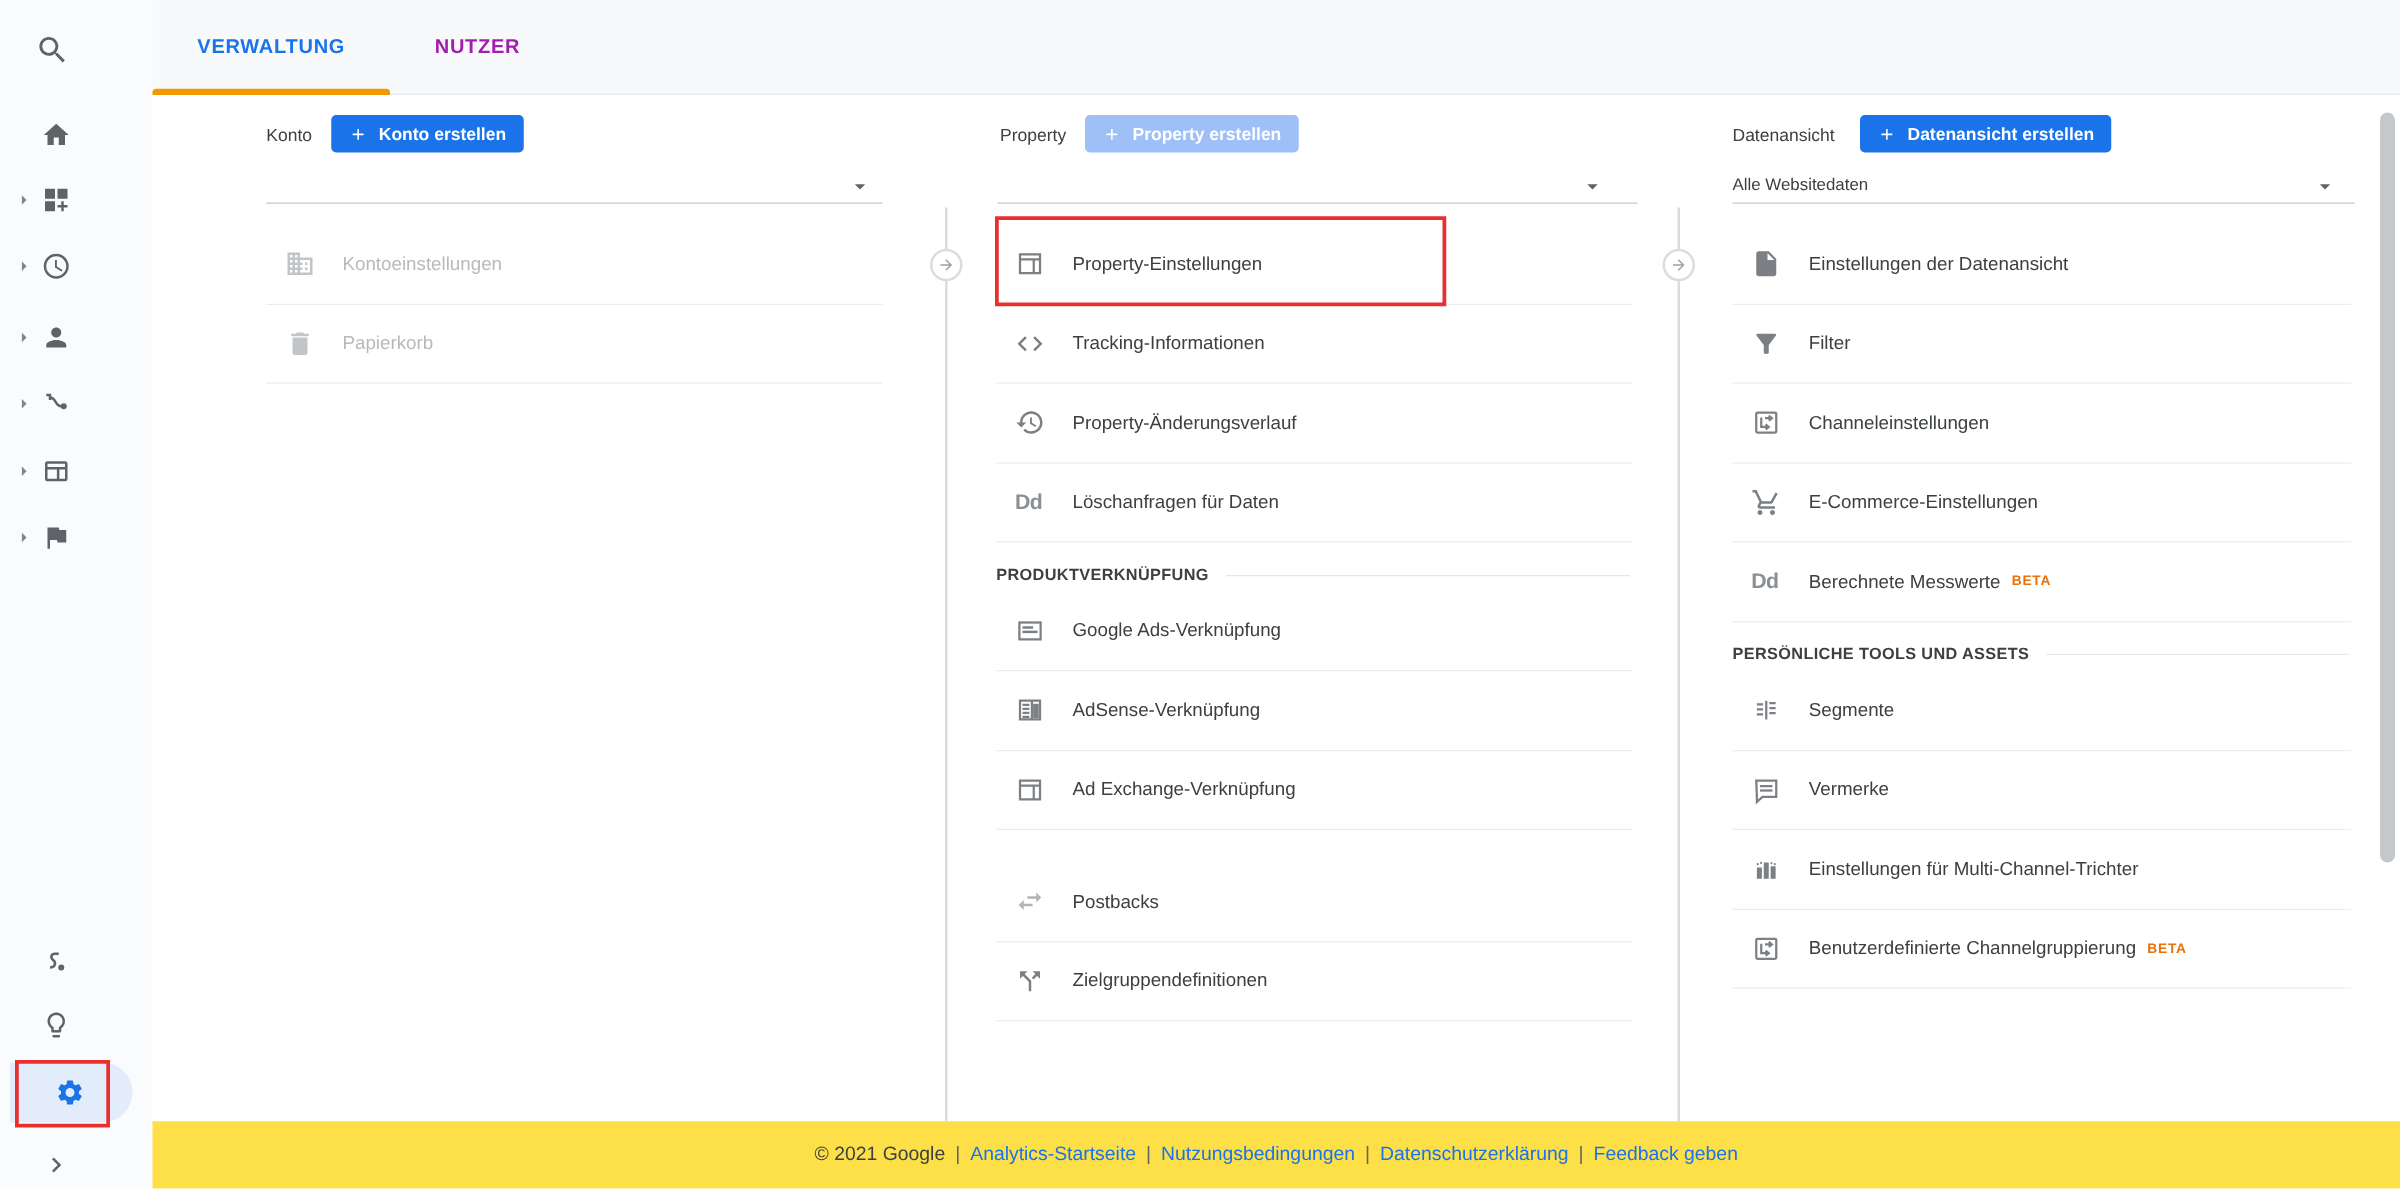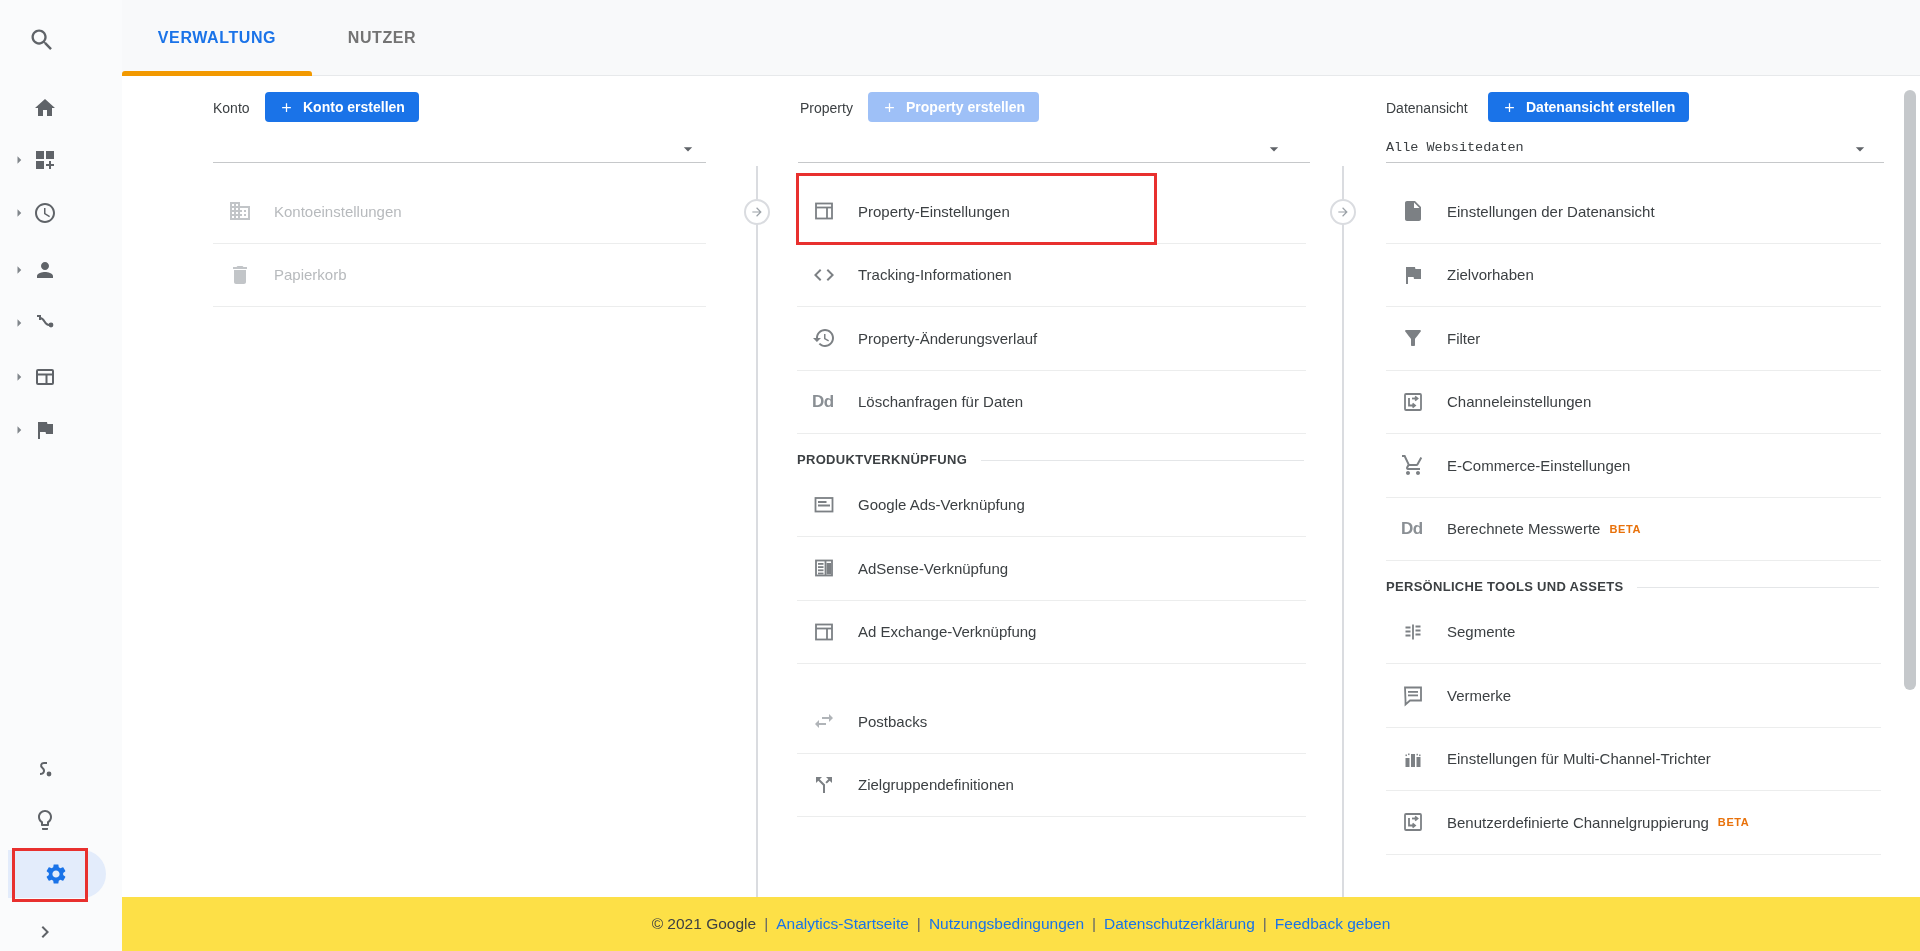--- a/index.html
+++ b/index.html
@@ -7,21 +7,21 @@
   body { font-family:"Liberation Sans", sans-serif; color:#3c4043; }
   #app { position:relative; width:1920px; height:951px; overflow:hidden; background:#ffffff; }
 
   
   .topstrip { position:absolute; left:0; top:0; width:1920px; height:76px;
               background:#f8f9fa; border-bottom:1px solid #e7e9eb; z-index:5; }
   .tabs { position:absolute; left:122px; top:0; height:76px; display:flex; }
   .tab { height:76px; display:flex; align-items:center; justify-content:center;
          font-size:16px; font-weight:700; letter-spacing:.6px; cursor:pointer; position:relative; }
   .tab.active { color:#1a73e8; width:190px; }
-  .tab.inactive { color:#737373; width:140px;align-items:center; }
+  .tab.inactive { color:#a21caf; width:140px;align-items:center; }
   .tab-underline { position:absolute; left:0; bottom:0; width:100%; height:5px;
                    border-radius:3px 3px 0 0; }
 
   
   .sidebar { position:absolute; left:0; top:0; width:122px; height:951px; background:#fafbfc; z-index:6; }
   .nav-item { position:absolute; left:0; width:122px; height:48px; }
   .nav-icon { position:absolute; left:33px; top:50%; transform:translateY(-50%); width:24px; height:24px; }
   .nav-icon svg { width:24px; height:24px; fill:#5f6368; }
   .nav-expand { position:absolute; left:10px; top:50%; transform:translateY(-50%); width:18px; height:18px; }
   .nav-expand svg { width:18px; height:18px; fill:#80868b; }
@@ -32,21 +32,21 @@
   
   .col-label { position:absolute; font-size:14px; color:#3c4043; }
   .create-btn { position:absolute; height:30px; border-radius:4px; background:#1a73e8; color:#fff;
                 display:flex; align-items:center; gap:9px; padding:0 14px; font-size:14px;
                 font-weight:700; cursor:pointer; border:none; }
   .create-btn svg { width:15px; height:15px; fill:#ffffff; }
   .create-btn.disabled { background:#9ec0f7; cursor:default; }
   .dd-underline { position:absolute; height:0; border-top:1px solid #c6c8ca; }
   .dd-caret { position:absolute; width:20px; height:20px; cursor:pointer; }
   .dd-caret svg { width:20px; height:20px; fill:#5f6368; }
-  .dd-selected { position:absolute; font-size:13.5px; color:#3c4043; cursor:pointer;font-family:Liberation Mono, monospace; }
+  .dd-selected { position:absolute; font-size:13.5px; color:#3c4043; cursor:pointer; }
 
   
   .list { position:absolute; top:180px; }
   .row { height:63.5px; display:flex; align-items:center; border-bottom:1px solid #eceded;
          cursor:pointer; background:transparent; }
   .row.no-border { border-bottom:none; }
   .row .ricon { width:24px; height:24px; margin:0 0 0 15px; flex:none; }
   .row .ricon svg { width:24px; height:24px; fill:#7c8084; }
   .row .rlabel { margin-left:22px; font-size:15px; color:#3c4043; white-space:nowrap; }
   .row.disabled .rlabel { color:#b7babd; }
@@ -410,28 +410,20 @@
       <span class="ricon">
         <svg viewBox="0 0 24 24">
             <path d="M6 2c-1.1 0-1.99.9-1.99 2L4 20c0 1.1.89 2 1.99 2H18c1.1 0 2-.9 2-2V8l-6-6H6zm7 7V3.5L18.5 9H13z"></path>
           </svg>
       </span>
       <span class="rlabel">Einstellungen der Datenansicht</span>
     </div>
     <div class="row">
       <span class="ricon">
         <svg viewBox="0 0 24 24">
-            <path d="M14.4 6 14 4H5v17h2v-7h5.6l.4 2h7V6z"></path>
-          </svg>
-      </span>
-      <span class="rlabel">Zielvorhaben</span>
-    </div>
-    <div class="row">
-      <span class="ricon">
-        <svg viewBox="0 0 24 24">
             <path d="M4.25 5.61C6.27 8.2 10 13 10 13v6c0 .55.45 1 1 1h2c.55 0 1-.45 1-1v-6s3.72-4.8 5.74-7.39C20.25 4.95 19.78 4 18.95 4H5.04c-.83 0-1.3.95-.79 1.61z"></path>
           </svg>
       </span>
       <span class="rlabel">Filter</span>
     </div>
     <div class="row">
       <span class="ricon">
         <svg viewBox="0 0 24 24" style="fill:none;stroke:#7c8084;stroke-width:1.8;">
             <rect x="4" y="4" width="16" height="16" rx="1"></rect>
             <path d="M8 8v7.5h5"></path>

